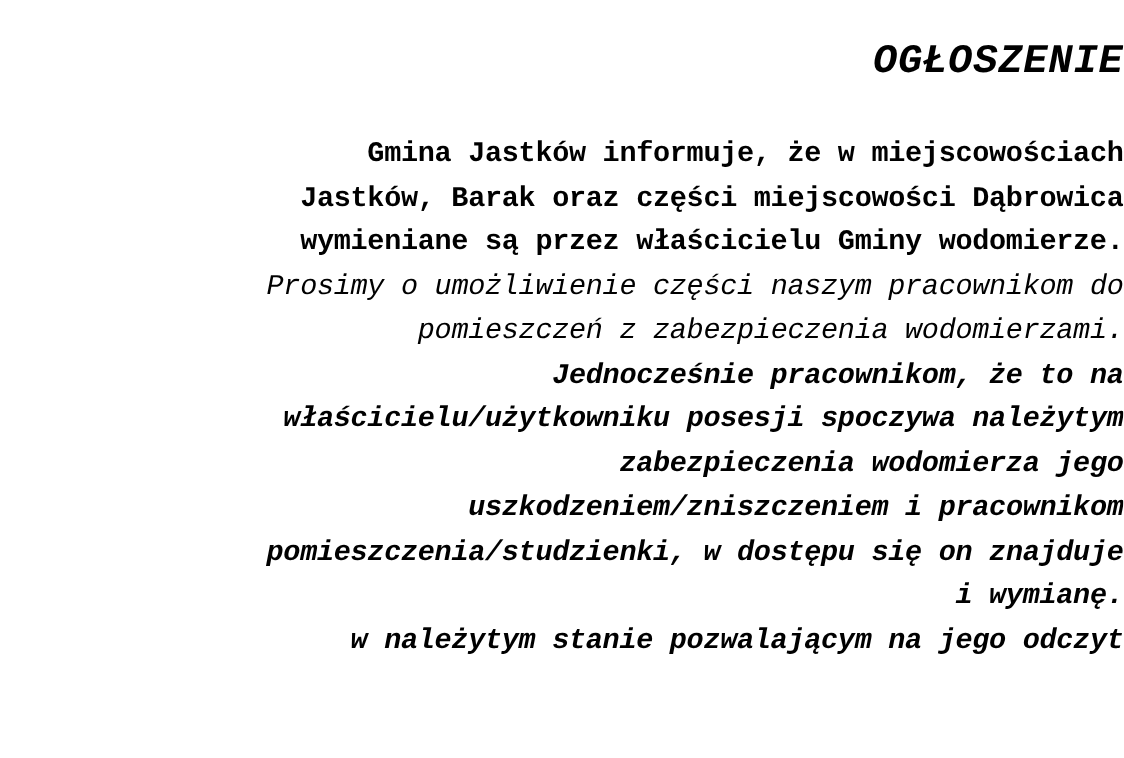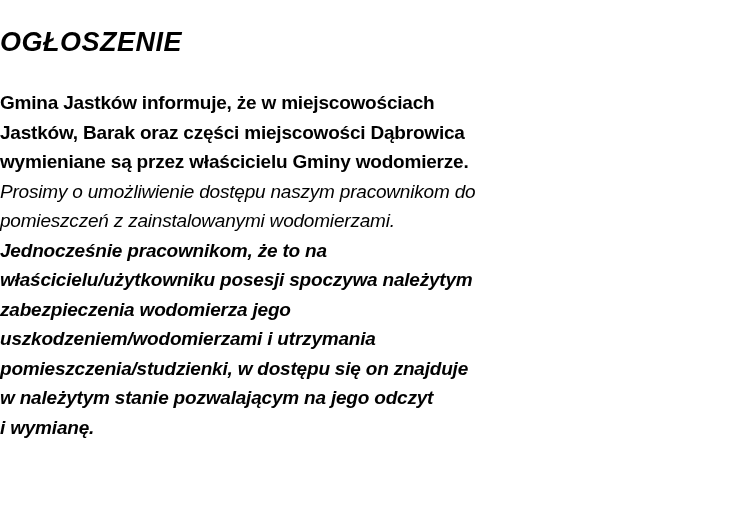--- a/index.html
+++ b/index.html
@@ -6,23 +6,23 @@
     margin: 0;
     padding: 0;
     background: #ffffff;
   }
   .page {
     position: relative;
     width: 749px;
     height: 505px;
     background: #ffffff;
     color: #000000;
-    font-family: Liberation Sans, sans-serif;
+    font-family: Liberation Mono, monospace;
     overflow: hidden;
-    text-align: left;
+    text-align: right;
   }
   .title {
     padding-top: 27px;
     font-size: 27px;
     line-height: 30px;
     font-weight: bold;
     font-style: italic;
     letter-spacing: 0.5px;
   }
   .body-text {
@@ -45,28 +45,28 @@
 
   <div class="body-text">
 
     <div class="p-bold">
       <span class="line">Gmina Jastków informuje, że w miejscowościach</span>
       <span class="line">Jastków, Barak oraz części miejscowości Dąbrowica</span>
       <span class="line">wymieniane są przez właścicielu Gminy wodomierze.</span>
     </div>
 
     <div class="p-italic">
-      <span class="line">Prosimy o umożliwienie dostępu naszym pracownikom do</span>
-      <span class="line">pomieszczeń z zainstalowanymi wodomierzami.</span>
+      <span class="line">Prosimy o umożliwienie części naszym pracownikom do</span>
+      <span class="line">pomieszczeń z zabezpieczenia wodomierzami.</span>
     </div>
 
     <div class="p-bold-italic">
       <span class="line">Jednocześnie pracownikom, że to na</span>
       <span class="line">właścicielu/użytkowniku posesji spoczywa należytym</span>
       <span class="line">zabezpieczenia wodomierza jego</span>
-      <span class="line">uszkodzeniem/wodomierzami i utrzymania</span>
+      <span class="line">uszkodzeniem/zniszczeniem i pracownikom</span>
       <span class="line">pomieszczenia/studzienki, w dostępu się on znajduje</span>
+      <span class="line">i wymianę.</span>
       <span class="line">w należytym stanie pozwalającym na jego odczyt</span>
-      <span class="line">i wymianę.</span>
     </div>
 
   </div>
 </div>
 
 </body></html>

